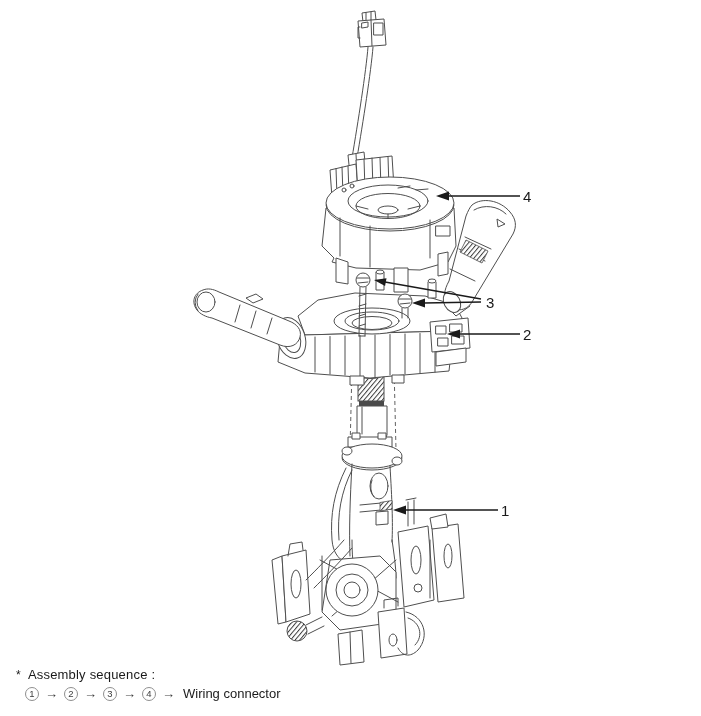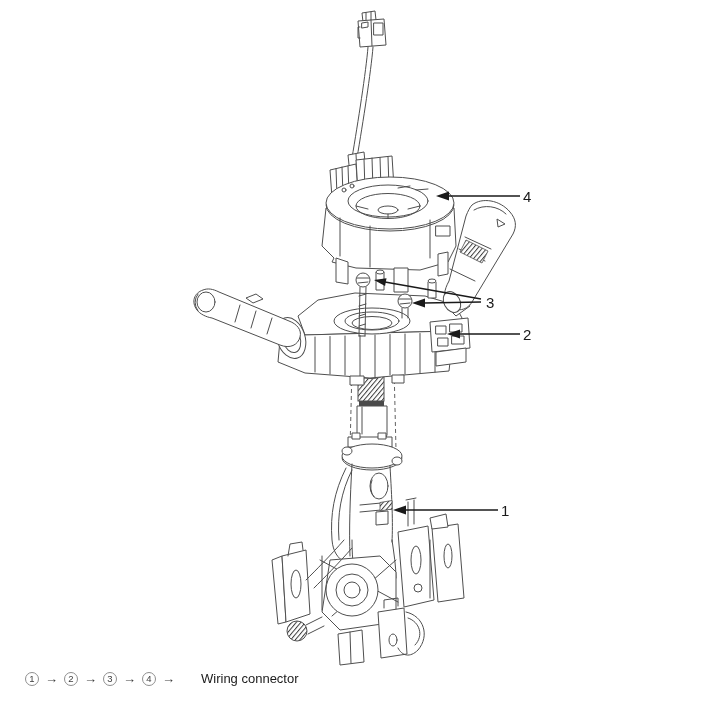--- a/index.html
+++ b/index.html
@@ -20,21 +20,21 @@
   .dark{fill:#4a4a4a;stroke:none;}
   .callout-line{stroke:var(--callout-line);stroke-width:1.3;fill:none;}
   .callout-head{fill:var(--callout-line);stroke:none;}
   .callout-num{fill:var(--text);font-size:15px;font-family:"Liberation Sans",sans-serif;}
   .footer{position:absolute;left:16px;top:667px;color:var(--text);}
   .note-line1{font-size:13px;letter-spacing:0.2px;}
   .note-marker{font-size:12px;margin-right:7px;}
   .note-line2{margin-top:4px;margin-left:9px;font-size:13px;display:flex;align-items:center;}
   .cnum{display:inline-flex;box-sizing:border-box;width:14px;height:14px;border:1px solid var(--sequence-circle-border);border-radius:50%;align-items:center;justify-content:center;font-size:9.5px;color:var(--sequence-text);flex:0 0 auto;}
   .arr{color:#3d3d3d;margin:0 6px;font-size:13px;}
-  .tail{margin-left:20px;color:var(--text);}
+  .tail{margin-left:2px;color:var(--text);}
 </style>
 </head>
 <body>
 
 <div class="page">
 
   <svg class="art" width="701" height="716" viewBox="0 0 701 716">
     <defs>
       <pattern id="hatchDark" width="3.5" height="3.5" patternUnits="userSpaceOnUse" patternTransform="rotate(40)">
         <rect width="3.5" height="3.5" fill="#ffffff"></rect>
@@ -198,20 +198,23 @@
       <polygon class="callout-head" points="447,334 460,329.5 460,338.5"></polygon>
       <text class="callout-num" x="523" y="340">2</text>
 
       <line class="callout-line" x1="405" y1="510" x2="498" y2="510"></line>
       <polygon class="callout-head" points="393,510 406,505.5 406,514.5"></polygon>
       <text class="callout-num" x="501" y="516">1</text>
     </g>
   </svg>
 
   <div class="footer">
+    <div class="note-line1">
+      <span class="note-marker">*</span><span>Assembly sequence :</span>
+    </div>
     <div class="note-line2">
       <span class="cnum">1</span>
       <span class="arr">→</span>
       <span class="cnum">2</span>
       <span class="arr">→</span>
       <span class="cnum">3</span>
       <span class="arr">→</span>
       <span class="cnum">4</span>
       <span class="arr">→</span>
       <span class="tail">Wiring connector</span>

